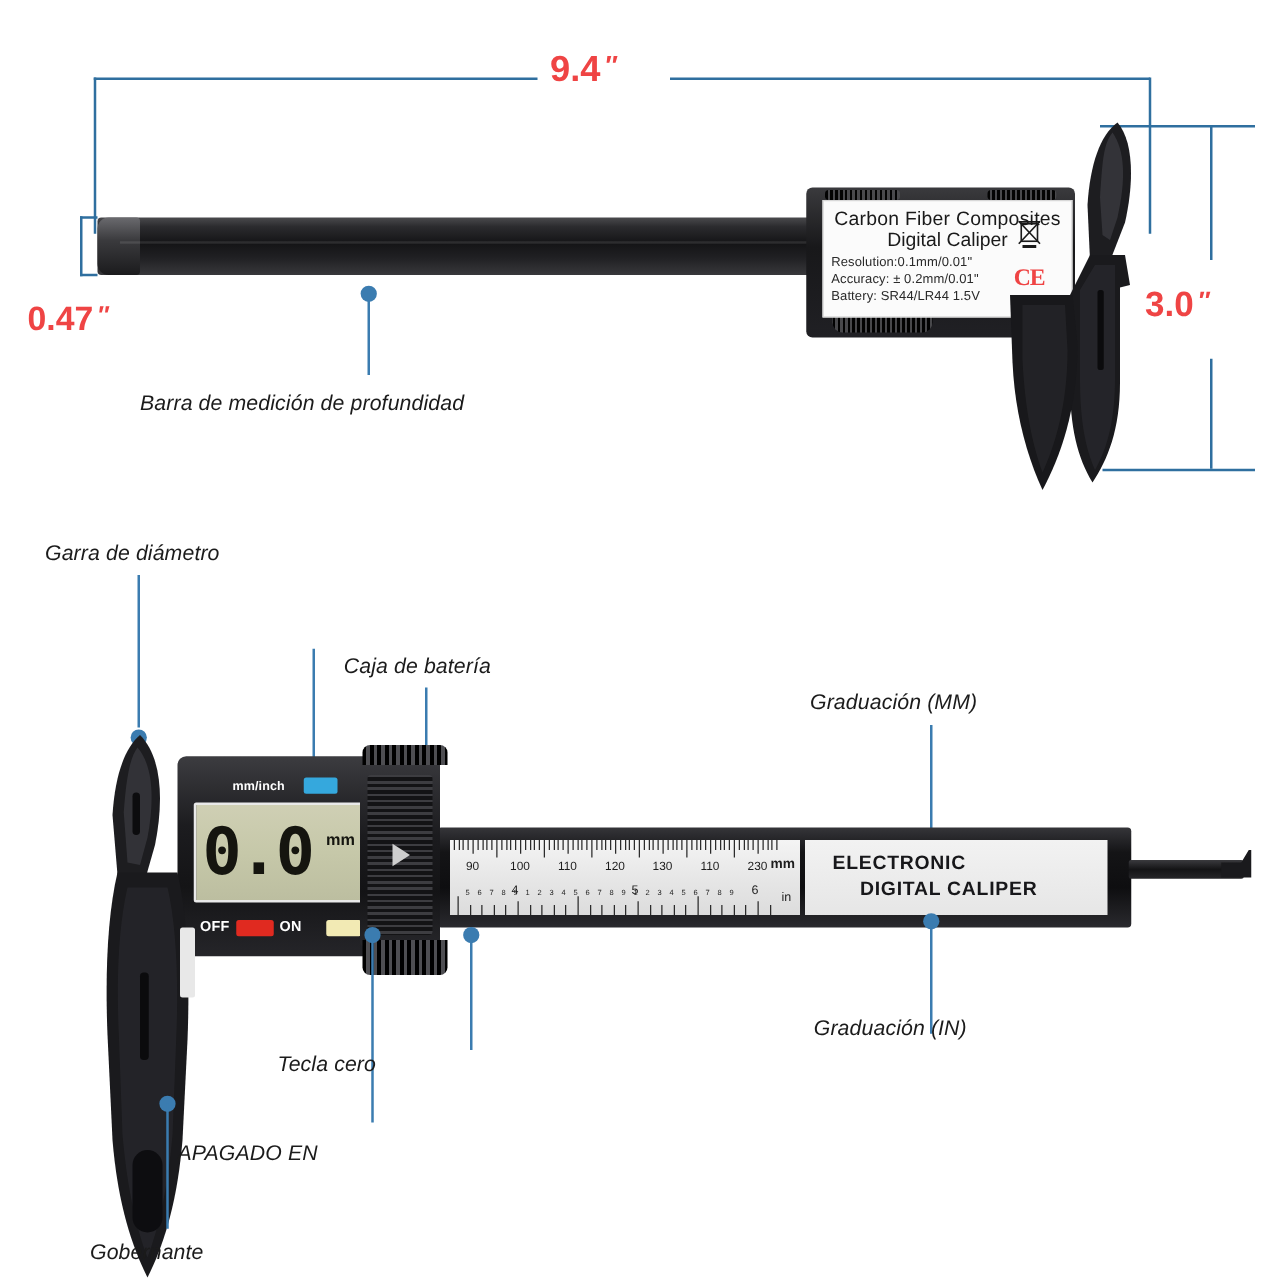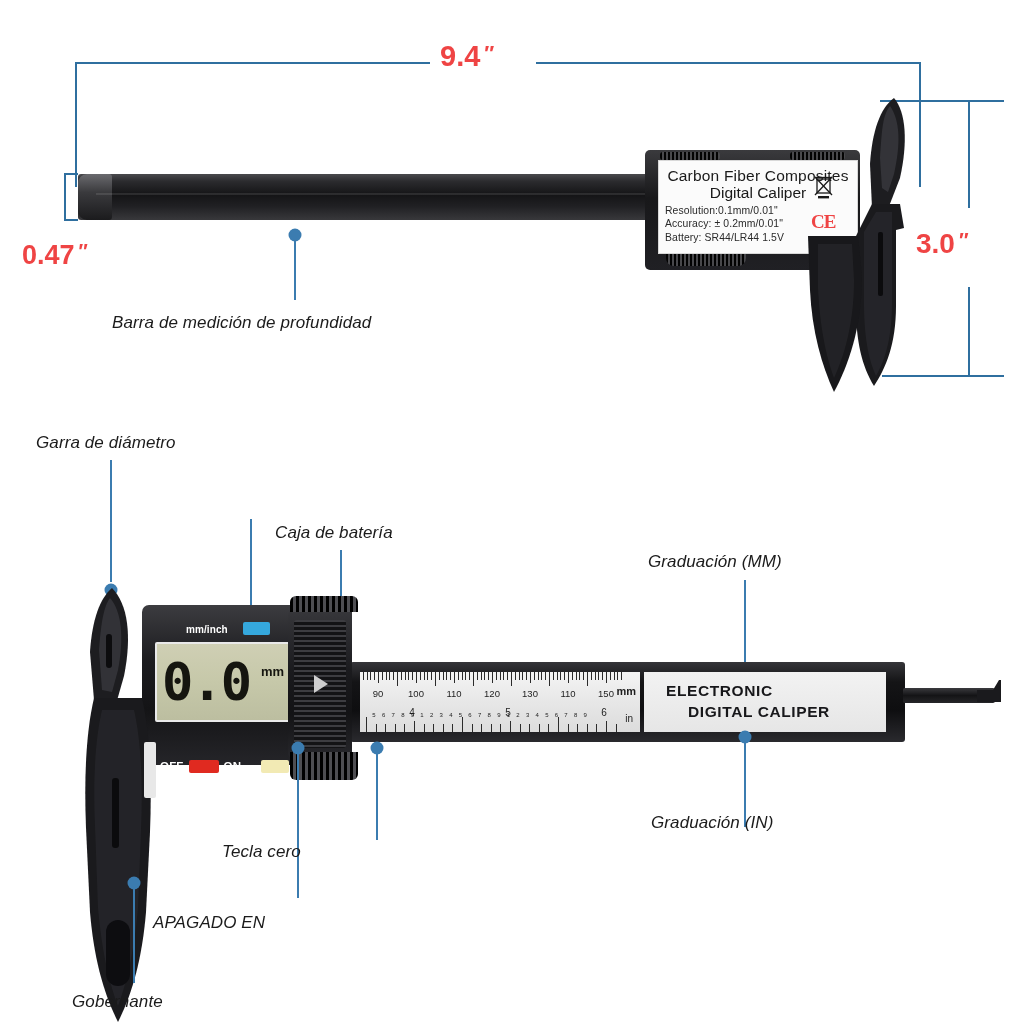--- a/index.html
+++ b/index.html
@@ -133,21 +133,20 @@
     position:absolute; right:8px; top:20px;
     font-family:"Liberation Sans", sans-serif;
     font-size:13px; font-weight:bold; color:#15150f;
   }
   .btn-strip{
     position:absolute;
     display:flex; align-items:center;
     font-family:"Liberation Sans", sans-serif;
     font-size:11.5px; font-weight:bold; color:#ffffff;
     letter-spacing:.2px;
-    margin-top:24px;
   }
   .sw{ display:inline-block; border-radius:2px; }
   .sw-red{ background:#e02a20; }
   .sw-cream{ background:#f2eab4; }
   .sw-blue{ background:#35a8dd; }
   .mmlabel{
     position:absolute; font-family:"Liberation Sans", sans-serif;
     font-size:10px; font-weight:bold; color:#fff; letter-spacing:.1px;
   }
 
@@ -401,21 +400,21 @@
           <div class="tick" style="left: 246px; bottom: 0px; height: 11px;"></div>
           <div class="tick" style="left: 255.6px; bottom: 0px; height: 8px;"></div>
         </div>
       <div id="mmnums">
           <div class="snum" style="left: 18px; top: 16px; font-size: 9.5px;">90</div>
           <div class="snum" style="left: 56px; top: 16px; font-size: 9.5px;">100</div>
           <div class="snum" style="left: 94px; top: 16px; font-size: 9.5px;">110</div>
           <div class="snum" style="left: 132px; top: 16px; font-size: 9.5px;">120</div>
           <div class="snum" style="left: 170px; top: 16px; font-size: 9.5px;">130</div>
           <div class="snum" style="left: 208px; top: 16px; font-size: 9.5px;">110</div>
-          <div class="snum" style="left: 246px; top: 16px; font-size: 9.5px;">150</div>
+          <div class="snum" style="left: 246px; top: 16px; font-size: 9.5px;">230</div>
         </div>
       <div id="innums">
           <div class="snum" style="left: 52px; bottom: 14px; font-size: 10px;">4</div>
           <div class="snum" style="left: 148px; bottom: 14px; font-size: 10px;">5</div>
           <div class="snum" style="left: 244px; bottom: 14px; font-size: 10px;">6</div>
           <div class="snum" style="left: 14px; bottom: 14px; font-size: 6px;">5</div>
           <div class="snum" style="left: 23.6px; bottom: 14px; font-size: 6px;">6</div>
           <div class="snum" style="left: 33.2px; bottom: 14px; font-size: 6px;">7</div>
           <div class="snum" style="left: 42.8px; bottom: 14px; font-size: 6px;">8</div>
           <div class="snum" style="left: 52.4px; bottom: 14px; font-size: 6px;">9</div>
@@ -490,21 +489,21 @@
 
       <rect x="40" y="196" width="7" height="70" rx="3" fill="#0b0b0d"></rect>
 
       <rect x="34" y="338" width="24" height="66" rx="12" fill="#0d0d10"></rect>
 
       <rect x="72" y="160" width="12" height="56" rx="2" fill="#e8e8e8"></rect>
     </svg>
 
     <div class="dot" style="left:298px; top:348px;"></div>
     <div class="lead lead-v" style="left:297px; top:348px; height:150px;"></div>
-    <div class="callout-label" style="left:153px; top:513px;">APAGADO EN</div>
+    <div class="callout-label" style="left:142px; top:513px;">APAGADO EN</div>
 
     <div class="dot" style="left:377px; top:348px;"></div>
     <div class="lead lead-v" style="left:376px; top:348px; height:92px;"></div>
     <div class="callout-label" style="left:222px; top:442px;">Tecla cero</div>
 
     <div class="dot" style="left:134px; top:483px;"></div>
     <div class="lead lead-v" style="left:133px; top:483px; height:100px;"></div>
     <div class="callout-label" style="left:72px; top:592px;">Gobernante</div>
 
     <div class="dot" style="left:745px; top:337px;"></div>

